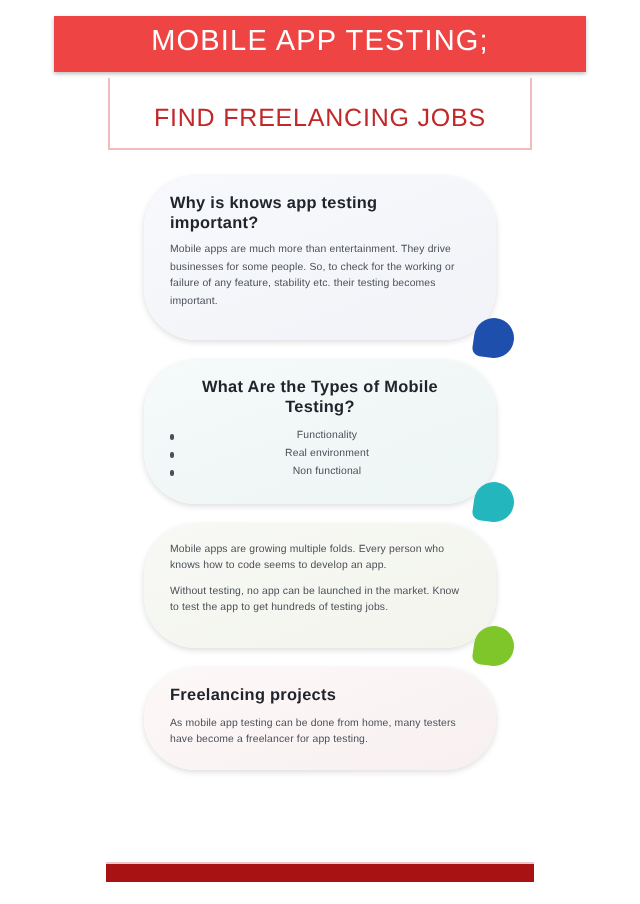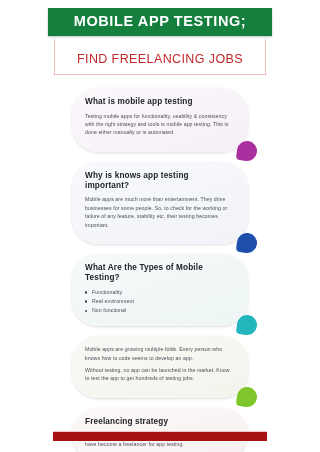--- a/index.html
+++ b/index.html
@@ -13,27 +13,27 @@
     overflow: hidden;
     font-family: "Liberation Sans", sans-serif;
     position: relative;
   }
 
   
   .header {
     padding-top: 8px;
   }
   .header-bar {
-    width: 224px;
+    width: 266px;
     margin: 0 auto;
-    background: #15803d;
+    background: #ef4444;
     color: #ffffff;
     text-align: center;
     font-size: 14.5px;
-    font-weight: bold;
+    font-weight: normal;
     letter-spacing: 0.6px;
     padding: 6px 0 6px 0;
     line-height: 1.1;
     box-shadow: 0 1px 2px rgba(0,0,0,0.25);
   }
   .header-sub {
     width: 186px;
     margin: 3px auto 0 auto;
     border: 1px solid #f0bcbc;
     border-top: none;
@@ -111,21 +111,21 @@
     bottom: -9px;
     width: 20px;
     height: 20px;
     border-radius: 50% 50% 50% 4px;
     transform: rotate(8deg);
   }
 
   
   .card-1 { background: linear-gradient(160deg, #fbf7fb 0%, #f6f0f6 100%); }
   .card-2 { background: linear-gradient(160deg, #f8f9fc 0%, #f1f3f8 100%); }
-  .card-3 { background: linear-gradient(160deg, #f5fafa 0%, #eef5f5 100%); }
+  .card-3 { background: linear-gradient(160deg, #f5fafa 0%, #eef5f5 100%); text-align: center; }
   .card-4 { background: linear-gradient(160deg, #f8f9f5 0%, #f2f4ec 100%); }
   .card-5 { background: linear-gradient(160deg, #fdf8f8 0%, #f8f0f0 100%); }
 
   
   .footer-bar {
     position: absolute;
     left: 53px;
     bottom: 11px;
     width: 214px;
     height: 9px;
@@ -136,25 +136,20 @@
 </head>
 <body>
 
 <div class="header">
   <div class="header-bar">MOBILE APP TESTING;</div>
   <div class="header-sub">FIND FREELANCING JOBS</div>
 </div>
 
 <div class="cards">
 
-  <div class="card card-1">
-    <div class="card-title">What is mobile app testing</div>
-    <p class="card-para">Testing mobile apps for functionality, usability &amp; consistency with the right strategy and tools is mobile app testing. This is done either manually or is automated.</p>
-    <span class="blob" style="background:#a8309f"></span>
-  </div>
 
   <div class="card card-2">
     <div class="card-title">Why is knows app testing important?</div>
     <p class="card-para">Mobile apps are much more than entertainment. They drive businesses for some people. So, to check for the working or failure of any feature, stability etc. their testing becomes important.</p>
     <span class="blob" style="background:#1f4fad"></span>
   </div>
 
   <div class="card card-3">
     <div class="card-title">What Are the Types of Mobile Testing?</div>
     <ul class="card-list">
@@ -165,20 +160,20 @@
     <span class="blob" style="background:#23b6bd"></span>
   </div>
 
   <div class="card card-4">
     <p class="card-para">Mobile apps are growing multiple folds. Every person who knows how to code seems to develop an app.</p>
     <p class="card-para">Without testing, no app can be launched in the market. Know to test the app to get hundreds of testing jobs.</p>
     <span class="blob" style="background:#7ec62a"></span>
   </div>
 
   <div class="card card-5">
-    <div class="card-title">Freelancing strategy</div>
+    <div class="card-title">Freelancing projects</div>
     <p class="card-para">As mobile app testing can be done from home, many testers have become a freelancer for app testing.</p>
 
   </div>
 
 </div>
 
 <div class="footer-bar"></div>
 
 </body></html>

